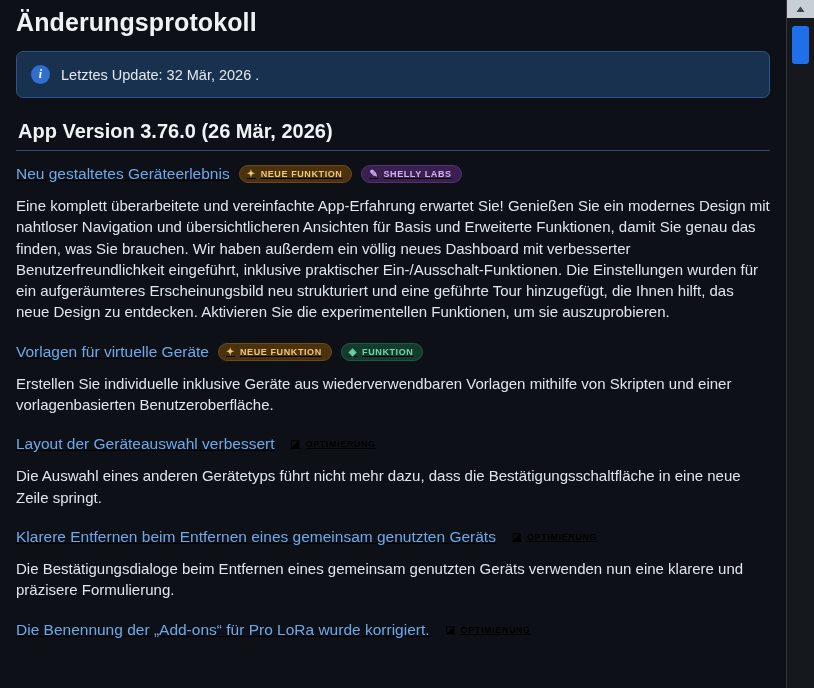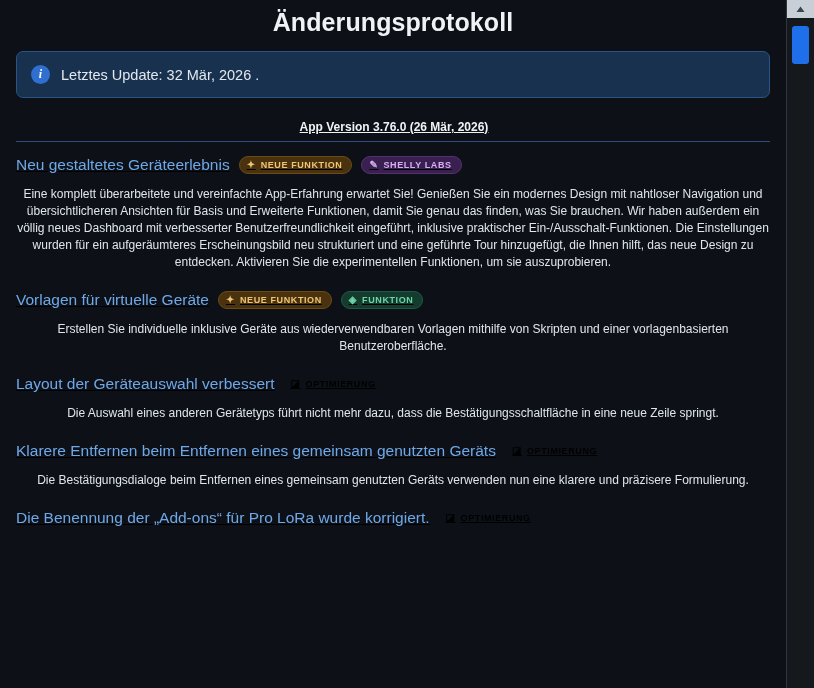--- a/index.html
+++ b/index.html
@@ -12,21 +12,20 @@
     overflow: hidden;
     font-family: "Liberation Sans", sans-serif;
   }
   #app {
     position: relative;
     width: 814px;
     height: 648px;
     background: #0d1117;
     display: flex;
     flex-direction: row;
-    text-align: center;
   }
   .content {
     width: 786px;
     height: 688px;
     padding: 0 16px 0 16px;
     overflow: hidden;
     position: relative;
   }
   .page-title {
     color: #f0f3f6;
@@ -59,24 +58,23 @@
     justify-content: center;
     flex: 0 0 auto;
     font-family: "Liberation Serif", serif;
   }
   .banner-text {
     color: #e3e8ee;
     font-size: 14.5px;
   }
   .version-heading {
     color: #f0f3f6;
-    font-size: 12px;
+    font-size: 20px;
     font-weight: bold;
     margin: 0 0 7px 2px;
-    text-decoration: underline;
   }
   .version-rule {
     height: 1px;
     background: #2a4f7c;
     margin: 0 0 14px 0;
   }
   .entry { margin-bottom: 4px; }
   .entry-head {
     display: flex;
     align-items: center;
@@ -111,21 +109,21 @@
     border: 1px solid #55306f;
   }
   .tag-premium {
     background: #133c2e;
     color: #6fd3a8;
     border: 1px solid #1d5a45;
   }
   .tag-ico { font-size: 10px; line-height: 1; }
   .entry-body {
     color: #dfe5ec;
-    font-size: 12px;
+    font-size: 15px;
     line-height: 1.42;
     margin: 12px 0 20px 0;
   }
   
   .scrollbar {
     width: 28px;
     height: 688px;
     background: #1b1f24;
     border-left: 1px solid #30363d;
     position: relative;

